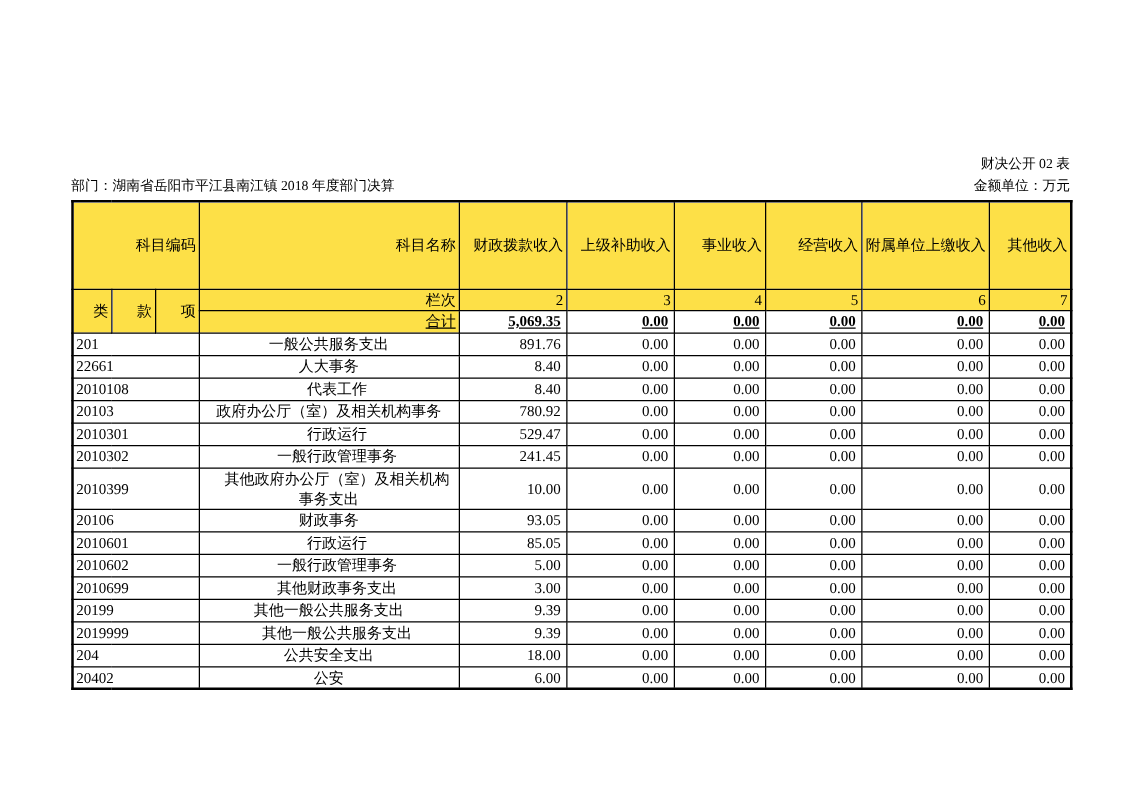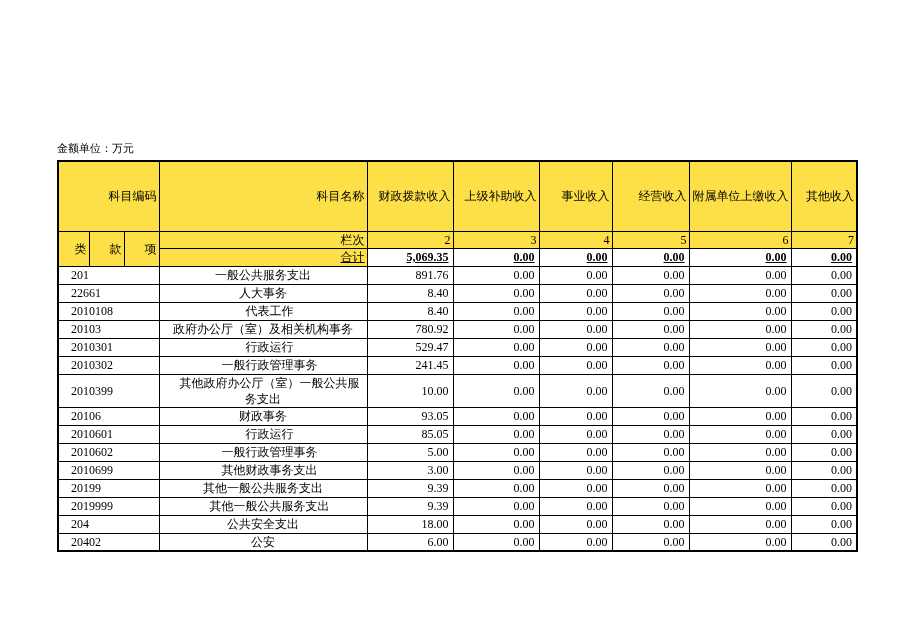--- a/index.html
+++ b/index.html
@@ -56,34 +56,36 @@
     font-weight: normal;
     line-height: 16px;
     overflow: hidden;
     vertical-align: middle;
   }
   .gray { background: #fde047; text-align: right; }
   tr.r-head  { height: 70px; }
   tr.r-lanci { height: 17px; }
   tr.r-total { height: 18px; text-decoration: underline; }
   tbody tr   { height: 18px; }
-  td.code { text-align: left; padding-left: 12px; }
+  td.code { text-align: left; padding-left: 2px; }
   td.name { text-align: center; padding-left: 2px; }
   td.name.indent { text-indent: 13px; }
   td.num  { text-align: right; padding-right: 4px; }
   tr.r-total td.num { font-weight: bold; }
 </style>
 </head>
 <body>
 
 <div class="page">
 
 
+  <div class="form-no">财决公开 02 表</div>
 
   <div class="meta-line">
+    <span>部门：湖南省岳阳市平江县南江镇 2018 年度部门决算</span>
     <span>金额单位：万元</span>
   </div>
 
   <table class="budget">
     <colgroup>
       <col style="width:31px">
         <col style="width:35px">
         <col style="width:35px">
       <col style="width:208px">
       <col style="width:86px">
@@ -182,21 +184,21 @@
           <td class="name indent">一般行政管理事务</td>
           <td class="num">241.45</td>
           <td class="num">0.00</td>
           <td class="num">0.00</td>
           <td class="num">0.00</td>
           <td class="num">0.00</td>
           <td class="num">0.00</td>
         </tr>
         <tr>
           <td colspan="3" class="code">2010399</td>
-          <td class="name indent">其他政府办公厅（室）一般公共服务支出</td>
+          <td class="name indent">其他政府办公厅（室）及相关机构事务支出</td>
           <td class="num">10.00</td>
           <td class="num">0.00</td>
           <td class="num">0.00</td>
           <td class="num">0.00</td>
           <td class="num">0.00</td>
           <td class="num">0.00</td>
         </tr>
         <tr>
           <td colspan="3" class="code">20106</td>
           <td class="name">财政事务</td>

